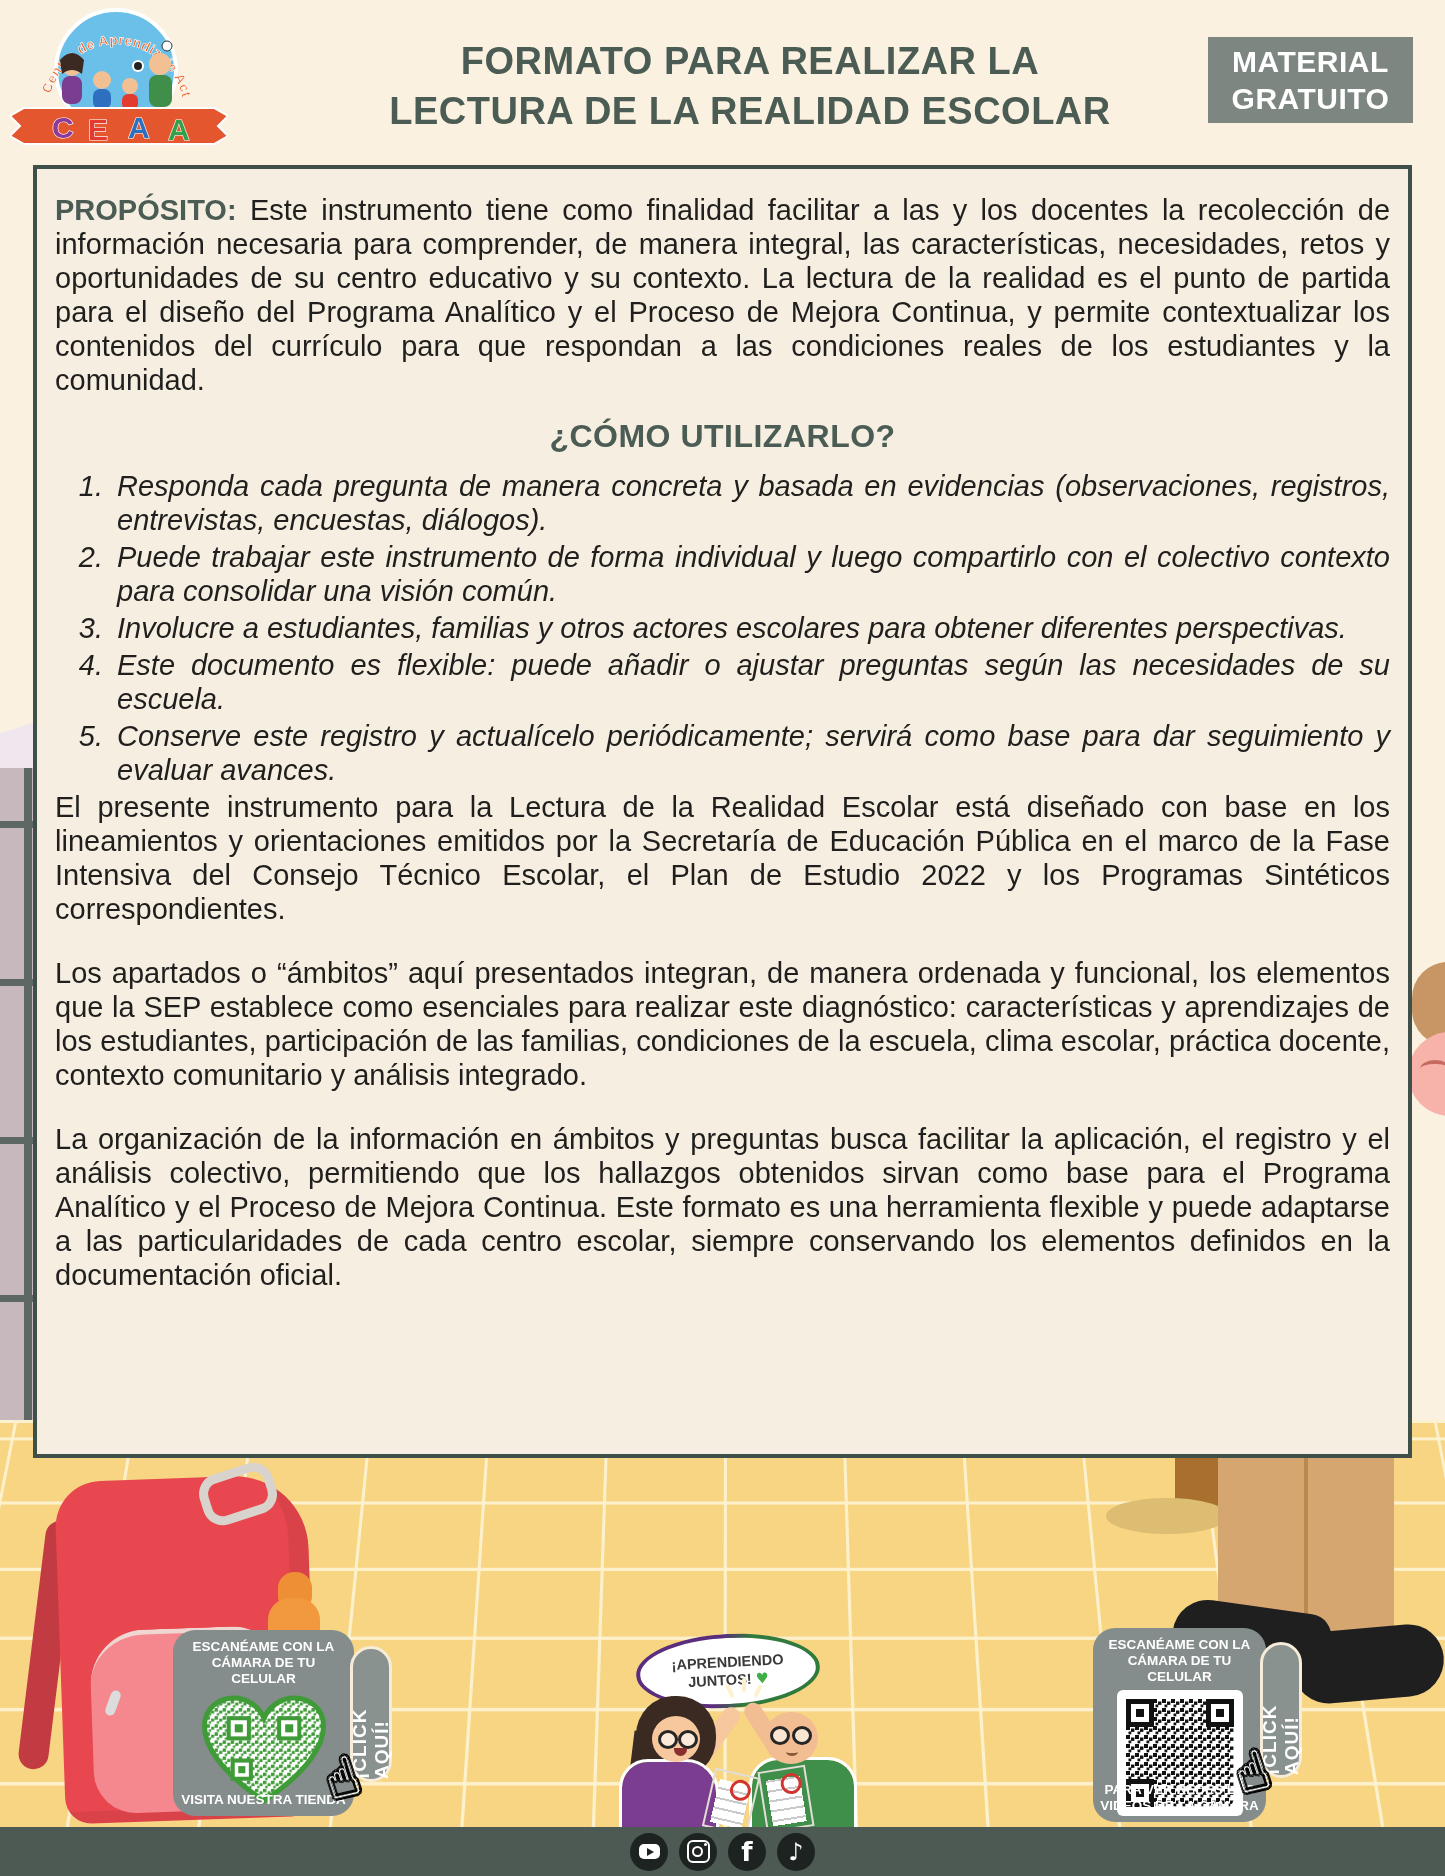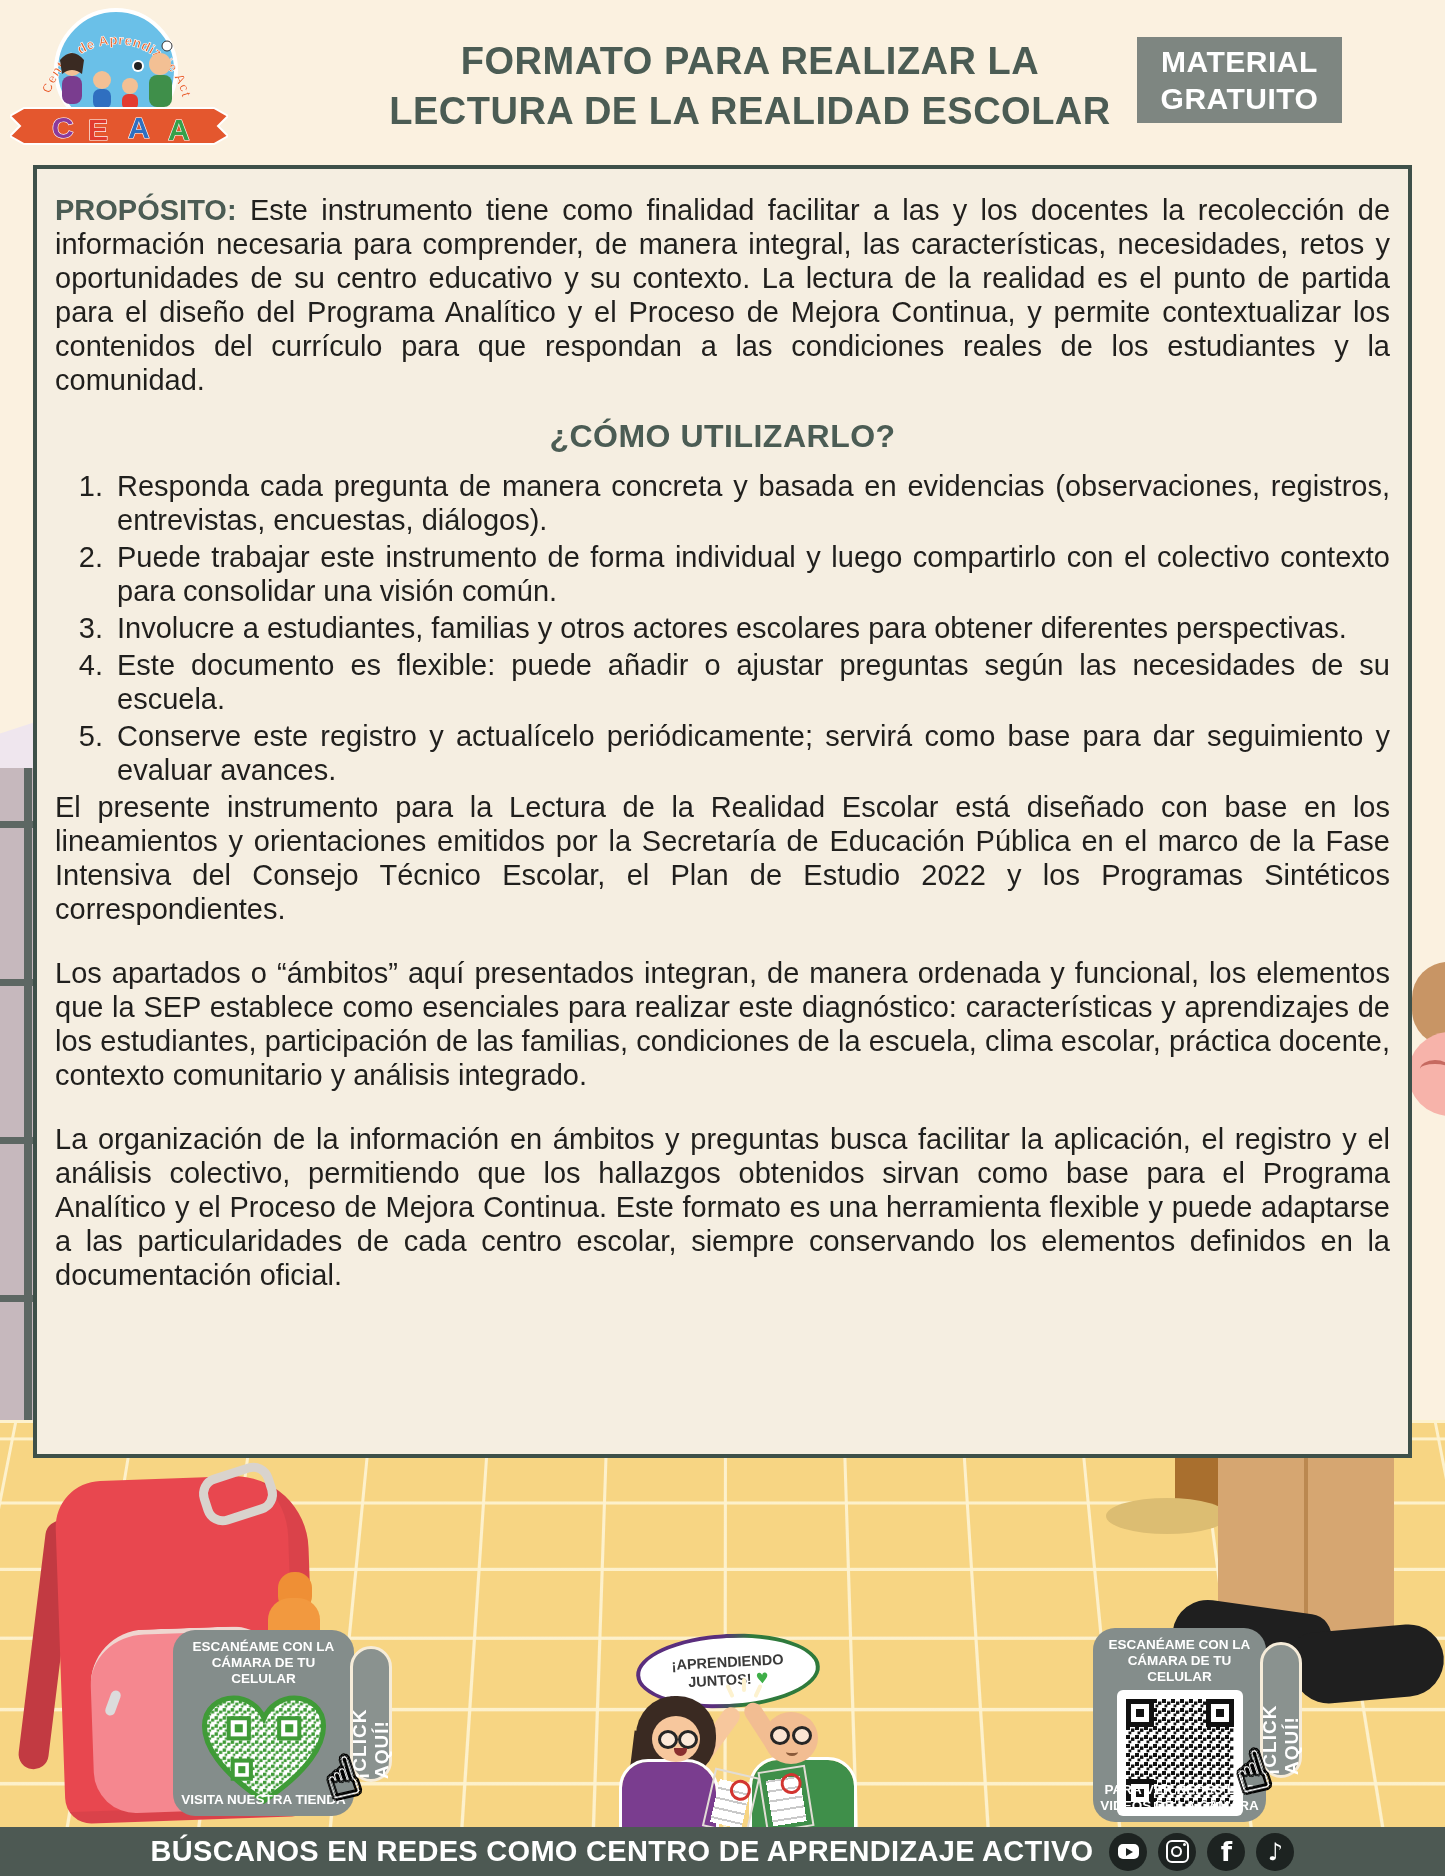--- a/index.html
+++ b/index.html
@@ -46,32 +46,32 @@
   .leg-l{left:1218px;border-right:5px solid #bb8850;border-radius:0 0 16px 16px;}
   .leg-r{left:1308px;height:212px;border-radius:0 0 20px 20px;}
   .shoe{background:#1f1f1f;height:72px;}
   .shoe-l{left:1172px;top:1606px;width:158px;border-radius:44px 28px 46px 46px;transform:rotate(8deg);}
   .shoe-r{left:1292px;top:1628px;width:152px;border-radius:28px 44px 46px 46px;transform:rotate(-5deg);}
 
   
   .logo-svg{left:10px;top:4px;width:218px;height:142px;}
   .title{left:320px;top:36px;width:860px;text-align:center;font-size:38px;font-weight:800;
     color:#4b5c54;line-height:1.32;letter-spacing:.5px;}
-  .badge{left:1137px;top:37px;width:205px;height:86px;background:#7e8681;color:#fff;
+  .badge{left:1208px;top:37px;width:205px;height:86px;background:#7e8681;color:#fff;
     display:flex;flex-direction:column;align-items:center;justify-content:center;
     font-size:30px;font-weight:800;line-height:1.25;letter-spacing:.5px;}
 
   
   .doc{left:33px;top:165px;width:1379px;height:1293px;box-sizing:border-box;
     background:#f5eee1;border:4px solid #3e5049;padding:24px 18px 18px 18px;
     font-size:29px;line-height:34px;color:#201f1d;text-align:justify;}
   .doc p{margin:0;}
   .lbl{font-weight:800;color:#4b5c54;}
   .doc-h{margin:22px 0 16px 0;text-align:center;font-size:32px;font-weight:800;color:#4b5c54;letter-spacing:.5px;}
-  ol.steps{margin:10px 0 0 0;padding-left:56px;}
+  ol.steps{margin:10px 0 0 0;padding-left:56px;font-style:italic;}
   ol.steps li{margin-bottom:3px;padding-left:6px;}
   .np{margin:0 0 30px 0 !important;}
 
   
   .qr-panel{background:#848d8b;border-radius:22px;color:#fff;text-align:center;
     font-weight:800;font-size:13.5px;line-height:1.2;box-sizing:border-box;padding-top:9px;}
   .qr-left{left:173px;top:1630px;width:181px;height:186px;}
   .qr-right{left:1093px;top:1628px;width:173px;height:194px;}
   .qr-img{display:block;margin:4px auto 2px auto;}
   .qr-bottom{position:absolute;left:0;right:0;bottom:8px;font-size:13.5px;font-weight:800;}
@@ -312,21 +312,20 @@
     <div class="ch m-mouth"></div>
     <div class="ch paper paper1">
         <span class="stamp"></span>
       </div>
     <div class="ch paper paper2">
         <span class="stamp"></span>
       </div>
   </div>
 
   <div class="abs footer">
-    <span class="footer-text">BÚSCANOS EN REDES COMO CENTRO DE APRENDIZAJE ACTIVO</span>
     <span class="icon-row">
       <span class="icon-circle">
           <span class="yt"></span>
         </span>
       <span class="icon-circle">
           <span class="ig"></span>
         </span>
       <span class="icon-circle">
           <span class="fb">f</span>
         </span>

